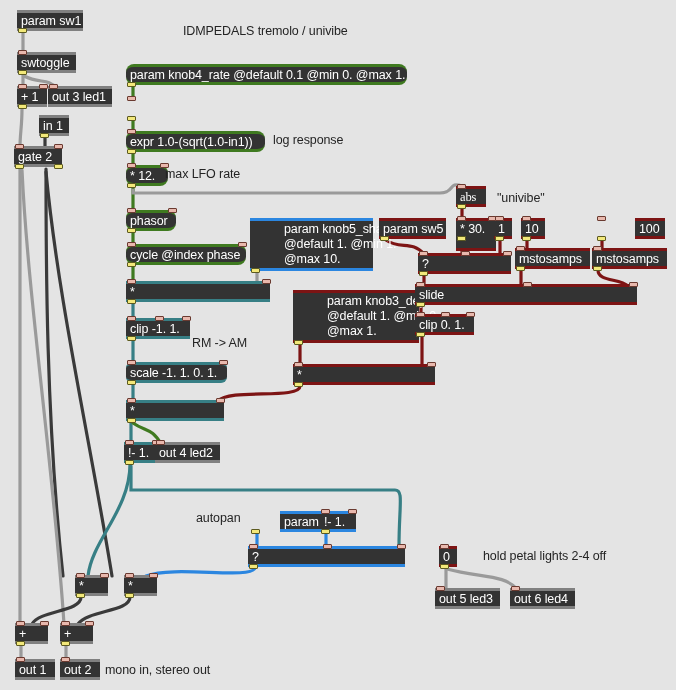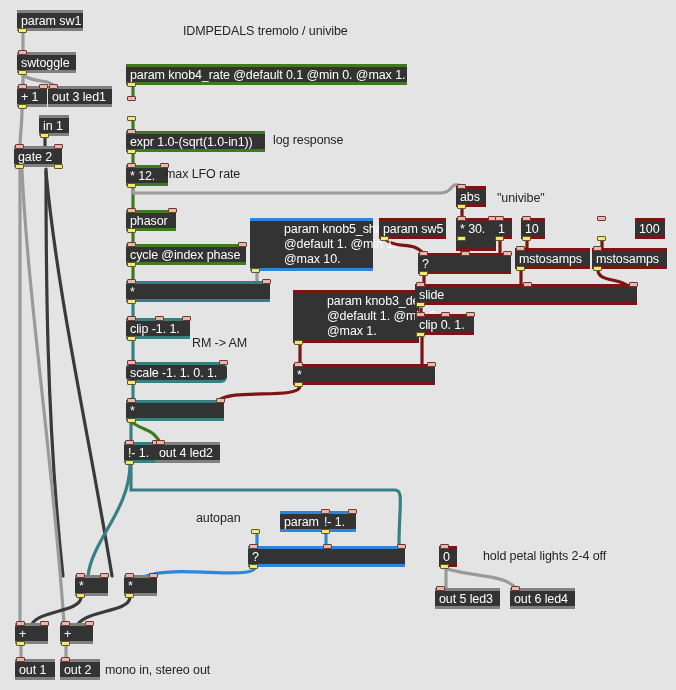--- a/index.html
+++ b/index.html
@@ -36,21 +36,21 @@
     font-size: 12.5px;
     line-height: 15px;
     white-space: pre;
     padding: 1px 3px 1px 4px;
     background: #333333;
     border-top: 3px solid #808080;
     border-bottom: 3px solid #808080;
     letter-spacing: -0.1px;
   }
   .obj.gray  { border-top-color:#808080; border-bottom-color:#808080; }
-  .obj.green { border-top-color:#3f7a20; border-bottom-color:#3f7a20; }
+  .obj.green { border-top-color:#3f7a20; border-bottom-color:#3f7a20;border-radius:8px; }
   .obj.teal  { border-top-color:#377f85; border-bottom-color:#377f85; }
   .obj.red   { border-top-color:#7d1414; border-bottom-color:#7d1414; }
   .obj.blue  { border-top-color:#2b86e0; border-bottom-color:#2b86e0; }
   .obj.msg   {
     background:#333333;
     border-top-color:#7d1414;
     border-bottom-color:#7d1414;
   }
   .obj.multiline { line-height: 15px; padding-left: 34px; }
   .comment {
@@ -194,21 +194,21 @@
     <div class="obj red multiline" style="left: 293px; top: 290px; width: 126px; height: 53px;">param knob3_depth
 @default 1. @min 0.
 @max 1.</div>
     <div class="outlet" style="left: 294px; top: 340px;"></div>
     <div class="obj red" style="left: 293px; top: 364px; width: 142px; height: 21px;">*</div>
     <div class="inlet" style="left: 294px; top: 362px;"></div>
     <div class="inlet" style="left: 427px; top: 362px;"></div>
     <div class="outlet" style="left: 294px; top: 382px;"></div>
     <div class="obj red" style="left: 379px; top: 218px; width: 67px; height: 21px;">param sw5</div>
     <div class="outlet" style="left: 380px; top: 236px;"></div>
-    <div class="obj red" style="left: 456px; top: 186px; width: 30px; height: 21px;">abs</div>
+    <div class="obj red" style="left: 456px; top: 186px; width: 30px; height: 21px; font-family: Liberation Serif, serif;">abs</div>
     <div class="inlet" style="left: 457px; top: 184px;"></div>
     <div class="outlet" style="left: 457px; top: 204px;"></div>
     <div class="obj red" style="left: 456px; top: 218px; width: 40px; height: 33px;">* 30.</div>
     <div class="inlet" style="left: 457px; top: 216px;"></div>
     <div class="inlet" style="left: 488px; top: 216px;"></div>
     <div class="outlet" style="left: 457px; top: 236px;"></div>
     <div class="obj msg" style="left: 494px; top: 218px; width: 18px; height: 21px;">1</div>
     <div class="inlet" style="left: 495px; top: 216px;"></div>
     <div class="outlet" style="left: 495px; top: 236px;"></div>
     <div class="obj msg" style="left: 521px; top: 218px; width: 24px; height: 21px;">10</div>

